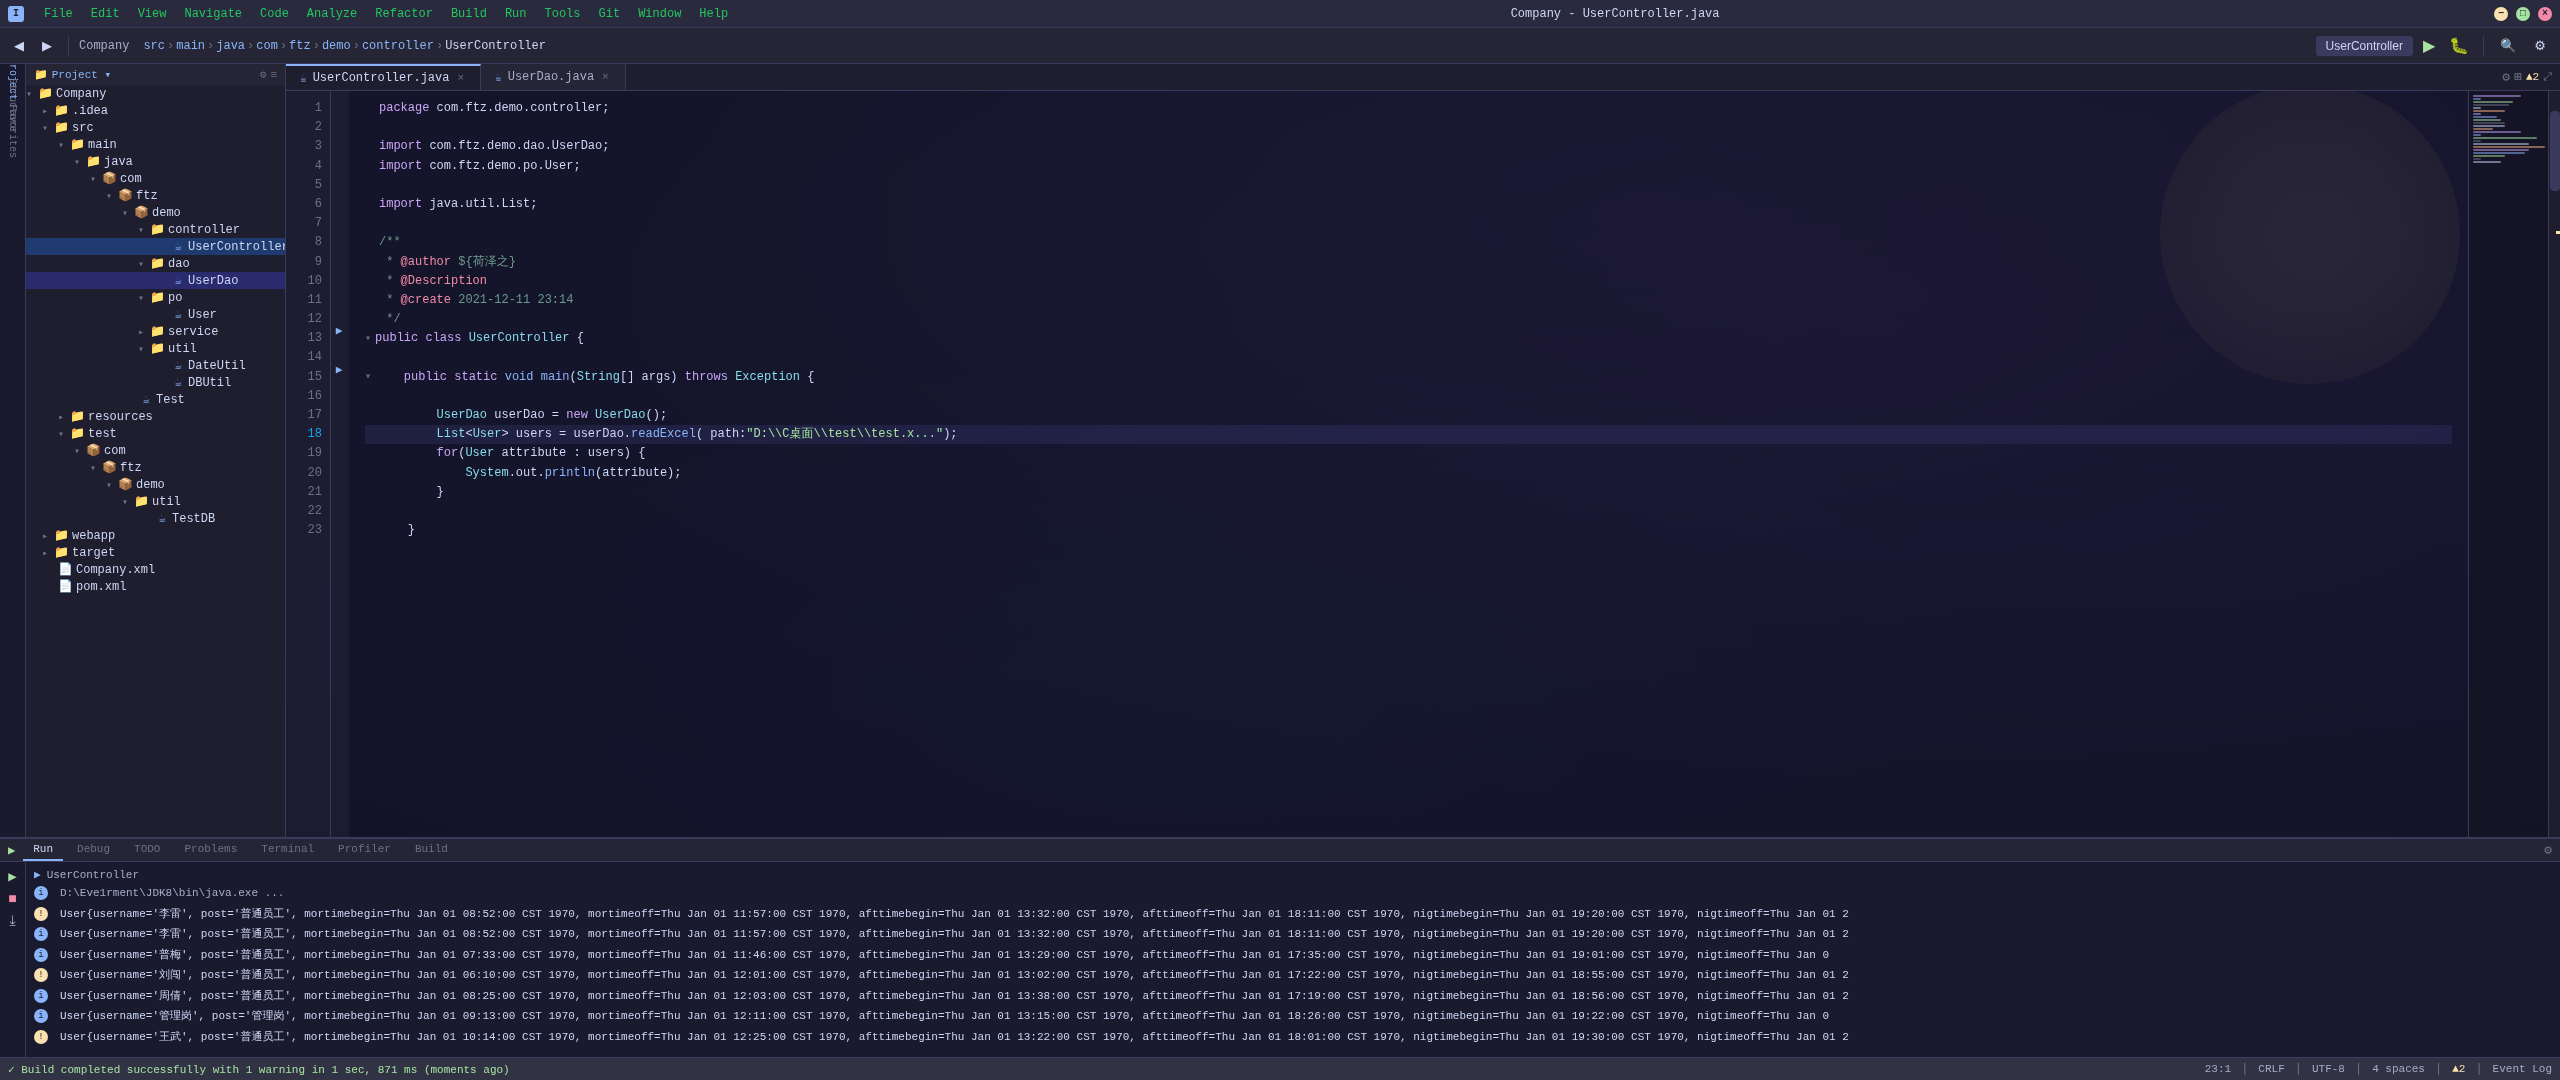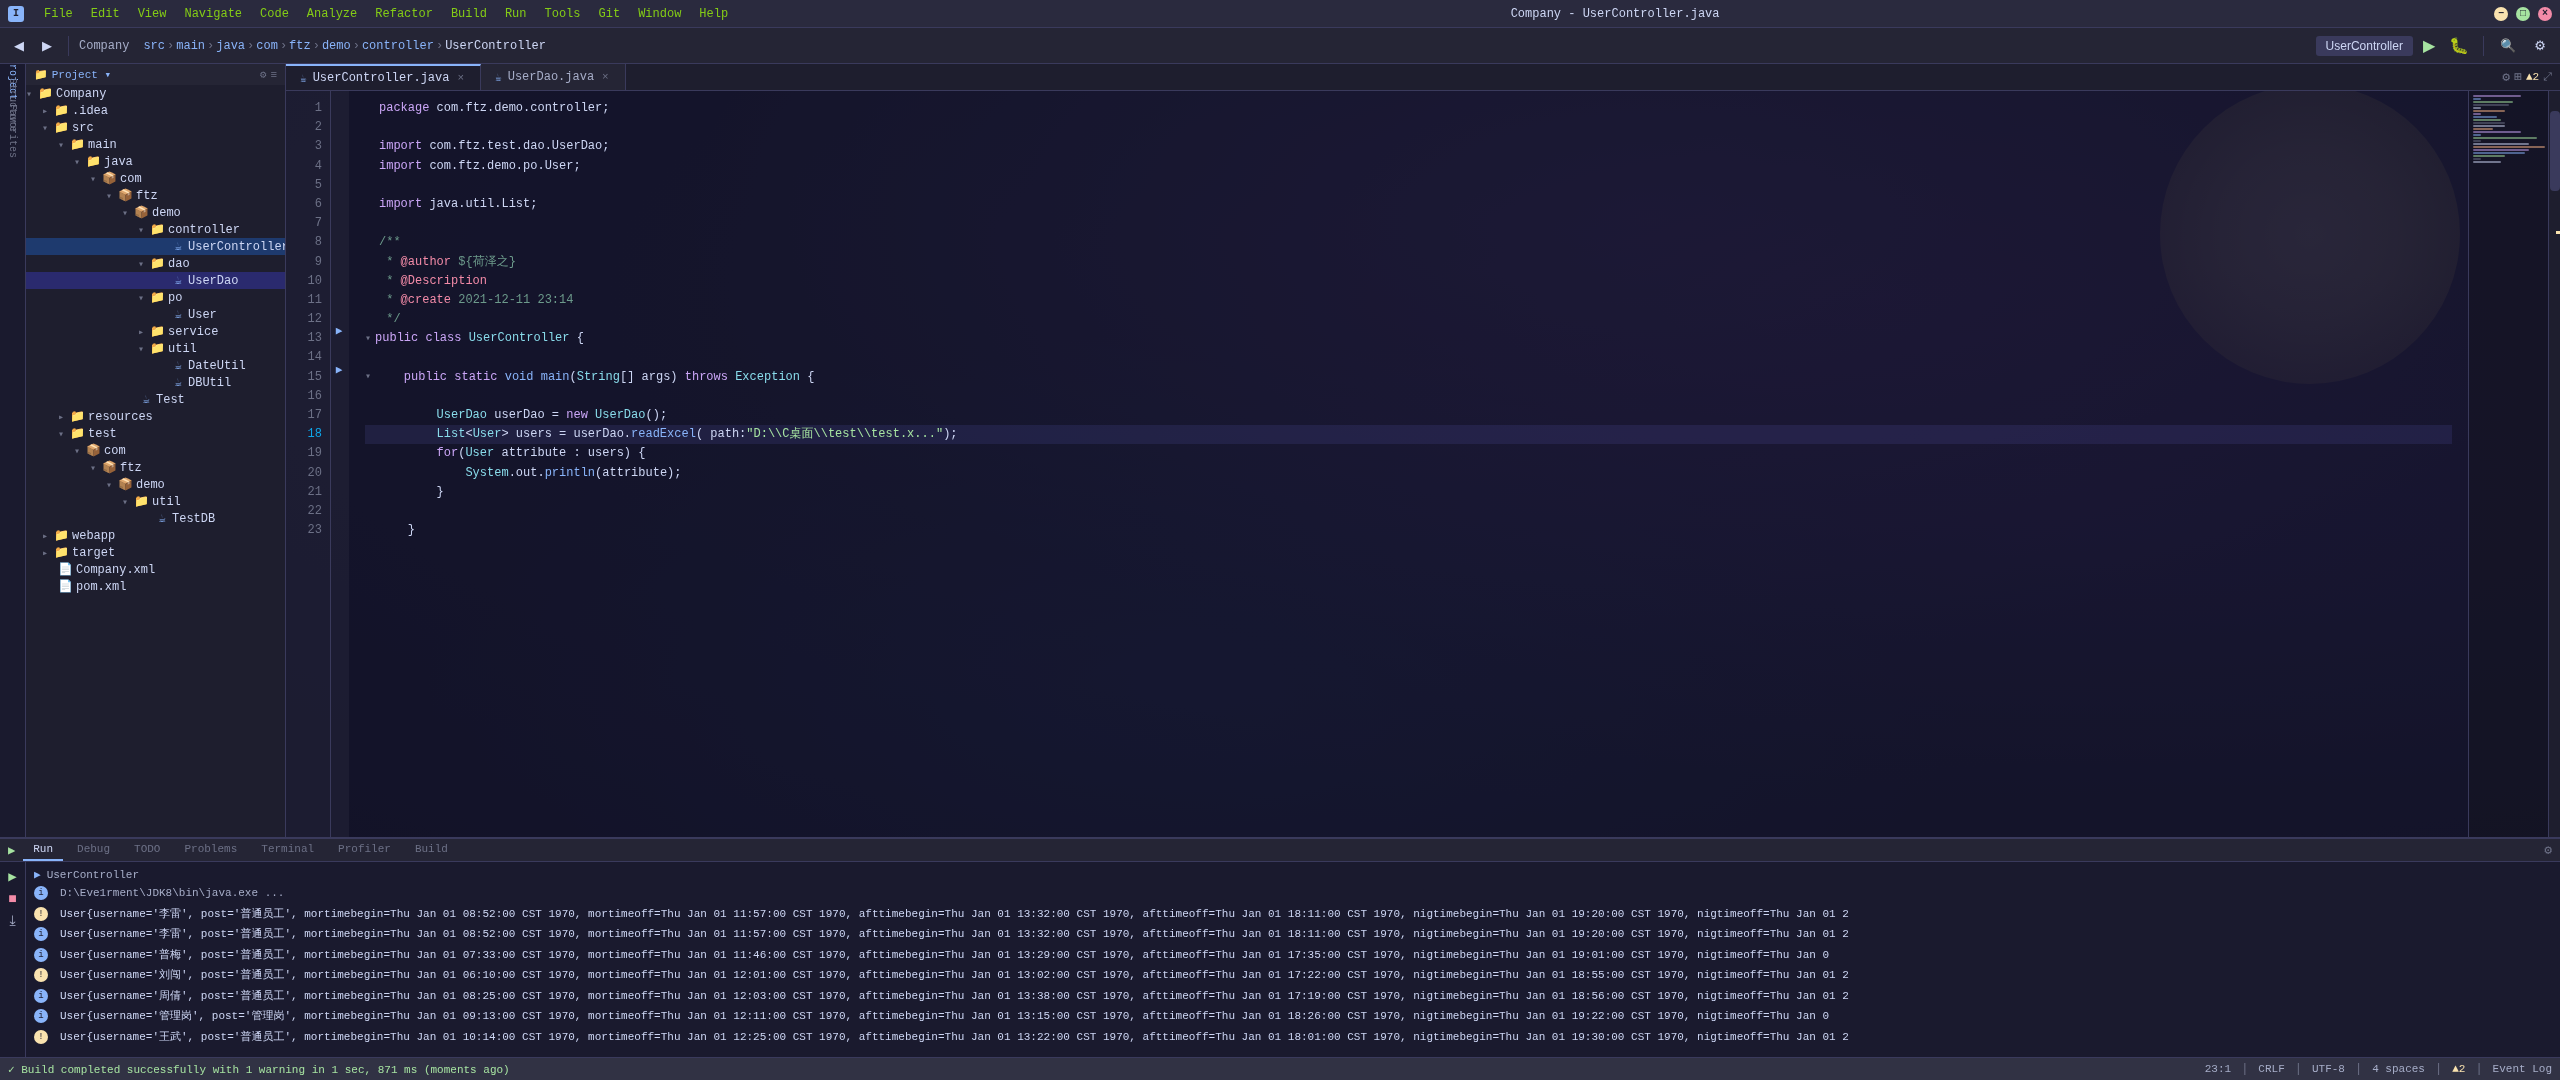--- a/index.html
+++ b/index.html
@@ -30,21 +30,21 @@
       display: flex;
       align-items: center;
       gap: 12px;
     }
     .menu-bar {
       display: flex;
       gap: 2px;
     }
     .menu-item {
       padding: 2px 8px;
-      color: #84cc16;
+      color: #22c55e;
       cursor: pointer;
       border-radius: 3px;
       font-size: 12px;
     }
     .title-center {
       color: #cdd6f4;
       font-size: 12px;
     }
     .title-bar-right {
       display: flex;
@@ -985,21 +985,21 @@
           <div class="gutter-cell"></div>
           <div class="gutter-cell"></div>
           <div class="gutter-cell"></div>
           <div class="gutter-cell"></div>
           <div class="gutter-cell"></div>
           <div class="gutter-cell"></div>
         </div>
       <div class="code-area" id="code-area">
           <div class="code-line"><span style="width:14px;display:inline-block"> </span><span class="kw">package</span><span class="plain"> com.ftz.demo.controller;</span></div>
           <div class="code-line"><span style="width:14px;display:inline-block"> </span> </div>
-          <div class="code-line"><span style="width:14px;display:inline-block"> </span><span class="kw">import</span><span class="plain"> com.ftz.test.dao.UserDao;</span></div>
+          <div class="code-line"><span style="width:14px;display:inline-block"> </span><span class="kw">import</span><span class="plain"> com.ftz.demo.dao.UserDao;</span></div>
           <div class="code-line"><span style="width:14px;display:inline-block"> </span><span class="kw">import</span><span class="plain"> com.ftz.demo.po.User;</span></div>
           <div class="code-line"><span style="width:14px;display:inline-block"> </span> </div>
           <div class="code-line"><span style="width:14px;display:inline-block"> </span><span class="kw">import</span><span class="plain"> java.util.List;</span></div>
           <div class="code-line"><span style="width:14px;display:inline-block"> </span> </div>
           <div class="code-line"><span style="width:14px;display:inline-block"> </span><span class="javadoc">/**</span></div>
           <div class="code-line"><span style="width:14px;display:inline-block"> </span><span class="javadoc"> * </span><span class="ann">@author</span><span class="javadoc"> ${荷泽之}</span></div>
           <div class="code-line"><span style="width:14px;display:inline-block"> </span><span class="javadoc"> * </span><span class="ann">@Description</span></div>
           <div class="code-line"><span style="width:14px;display:inline-block"> </span><span class="javadoc"> * </span><span class="ann">@create</span><span class="javadoc"> 2021-12-11 23:14</span></div>
           <div class="code-line"><span style="width:14px;display:inline-block"> </span><span class="javadoc"> */</span></div>
           <div class="code-line"><span class="fold-arrow">▾</span><span class="kw">public</span><span class="plain"> </span><span class="kw">class</span><span class="plain"> </span><span class="cls">UserController</span><span class="plain"> {</span></div>

